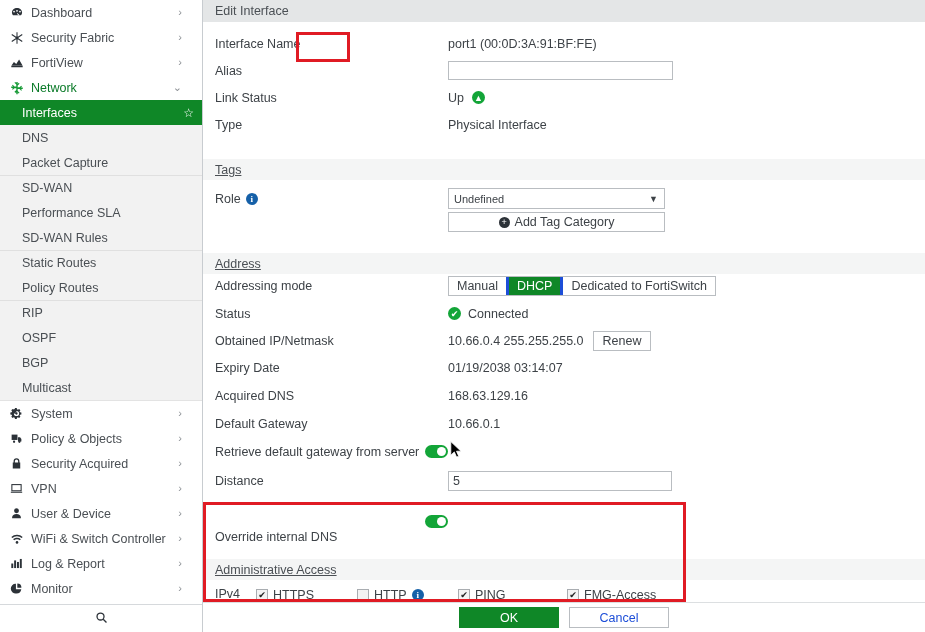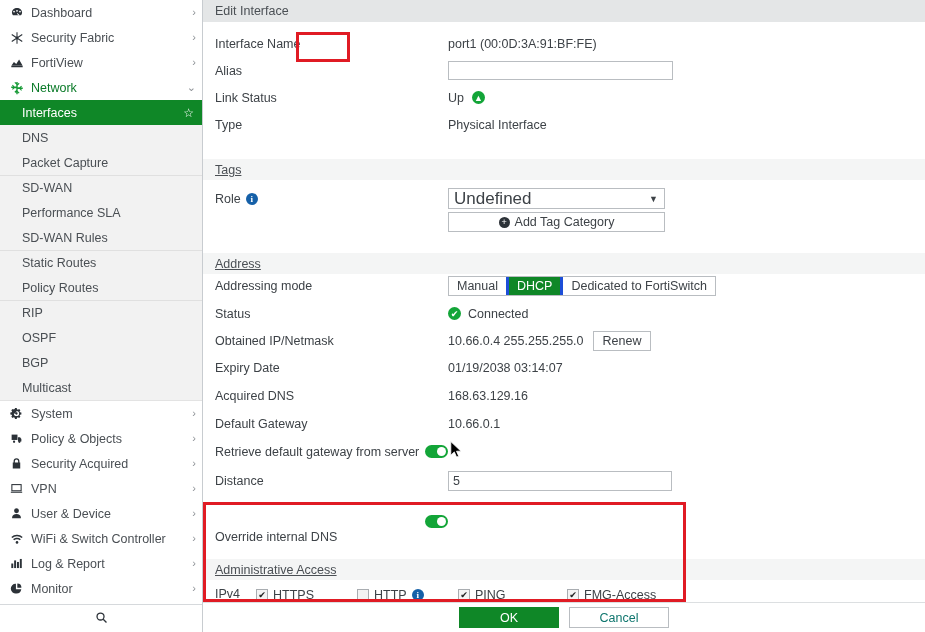--- a/index.html
+++ b/index.html
@@ -19,21 +19,21 @@
     width: 203px; height: 632px;
     background: #ffffff;
     border-right: 1px solid #c8ccd0;
     position: relative;
     flex: 0 0 203px;
   }
   .nav-list { list-style: none; margin: 0; padding: 0; }
   .nav-top > li {
     height: 25px;
     display: flex; align-items: center;
-    padding-left: 8px; padding-right: 6px;
+    padding-left: 8px; padding-right: 20px;
     cursor: pointer;
     background: #ffffff;
     font-size: 12.5px;
     color: #4a4f54;
   }
   .nav-top > li.active-parent { color: #0a7a28; font-weight: normal; }
   .nav-ico {
     width: 17px; flex: 0 0 17px;
     display: inline-flex; align-items: center; justify-content: center;
     margin-right: 6px;
@@ -123,21 +123,21 @@
     background: #13a538; color: #ffffff; font-size: 9px;
     margin-right: 7px; flex: 0 0 13px;
   }
 
   
   .sel-wrap { position: relative; width: 217px; }
   select.role-select {
     -webkit-appearance: none; appearance: none;
     width: 217px; height: 21px;
     border: 1px solid #b9bdc1; background: #ffffff;
-    font-family: "Liberation Sans", sans-serif; font-size: 17px;
+    font-family: "Liberation Sans", sans-serif; font-size: 11px;
     color: #3d4247; padding: 0 20px 0 5px; outline: none;
   }
   .sel-arrow {
     position: absolute; right: 7px; top: 50%; transform: translateY(-50%);
     pointer-events: none; font-size: 9px; color: #3d4247;
   }
   .btn-addtag {
     width: 217px; height: 20px;
     border: 1px solid #b9bdc1; background: #ffffff;
     display: flex; align-items: center; justify-content: center;
@@ -217,21 +217,21 @@
     border-top: 1px solid #dcdfe1; background: #ffffff;
     display: flex; align-items: center; justify-content: center;
     gap: 10px;
   }
   .btn-ok {
     width: 100px; height: 21px; background: #0f8727; color: #ffffff;
     border: 1px solid #0f8727; font-size: 12.5px; cursor: pointer;
     font-family: "Liberation Sans", sans-serif;
   }
   .btn-cancel {
-    width: 100px; height: 21px; background: #ffffff; color: #0f766e;
+    width: 100px; height: 21px; background: #ffffff; color: #1d4ed8;
     border: 1px solid #b9bdc1; font-size: 12.5px; cursor: pointer;
     font-family: "Liberation Sans", sans-serif;
   }
 
   
   #cursor {
     position: absolute; left: 247px; top: 441px;
     width: 12px; height: 18px; z-index: 60; pointer-events: none;
   }
   .ipnm { letter-spacing: 0; }

